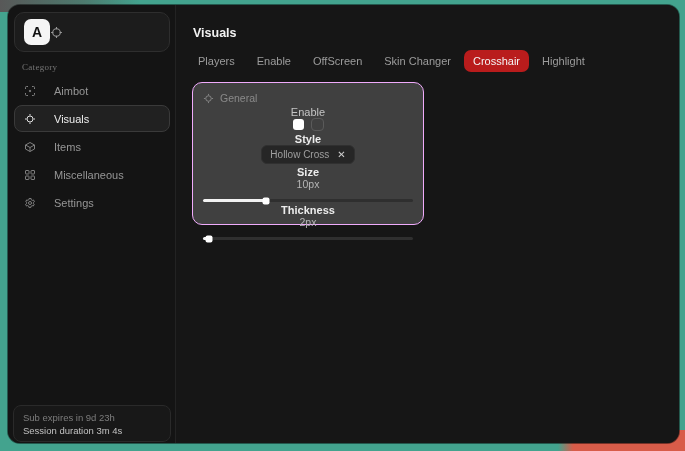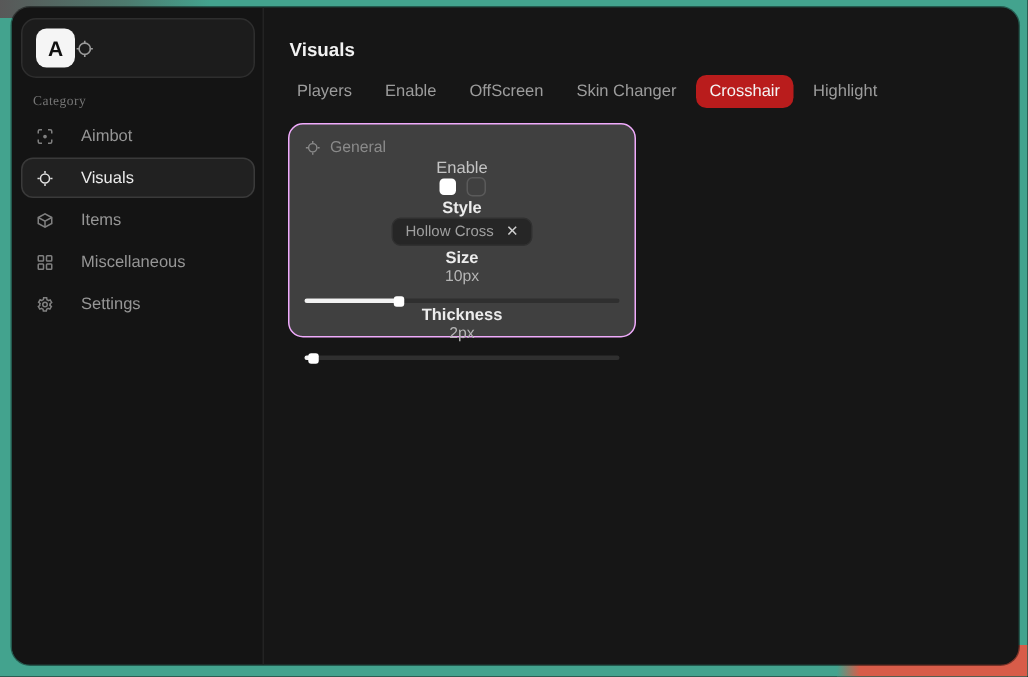--- a/index.html
+++ b/index.html
@@ -155,20 +155,24 @@
         <span class="nicon">
           <svg width="12" height="12" viewBox="0 0 24 24" fill="none" stroke="currentColor" stroke-width="2">
             <circle cx="12" cy="12" r="3"></circle>
             <path d="M19 12a7 7 0 0 0-.1-1.2l2-1.5-2-3.4-2.3 1a7 7 0 0 0-2-1.2L14.2 3h-4l-.4 2.5a7 7 0 0 0-2 1.2l-2.3-1-2 3.4 2 1.5A7 7 0 0 0 5 12c0 .4 0 .8.1 1.2l-2 1.5 2 3.4 2.3-1a7 7 0 0 0 2 1.2l.4 2.5h4l.4-2.5a7 7 0 0 0 2-1.2l2.3 1 2-3.4-2-1.5c.1-.4.1-.8.1-1.2z"></path>
           </svg>
         </span>
         <span>Settings</span>
       </div>
     </div>
 
+    <div class="footer-card">
+      <div class="footer-line1">Sub expires in 9d 23h</div>
+      <div class="footer-line2">Session duration 3m 4s</div>
+    </div>
   </div>
 
   <div class="main">
     <div class="page-title">Visuals</div>
 
     <div class="tabbar">
       <div class="tab">Players</div>
       <div class="tab">Enable</div>
       <div class="tab">OffScreen</div>
       <div class="tab">Skin Changer</div>

